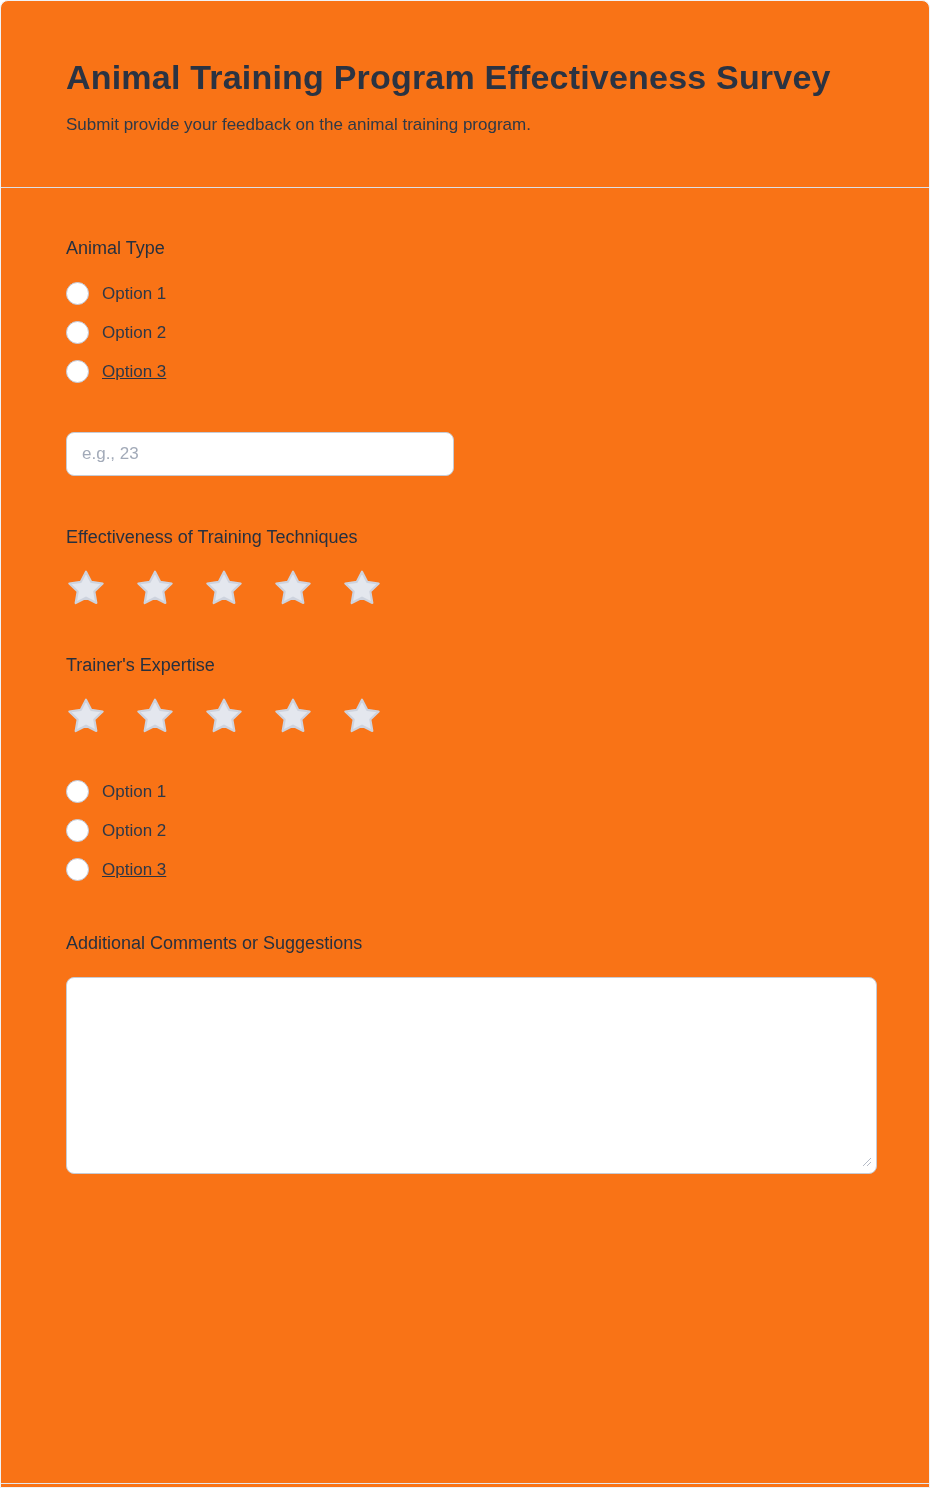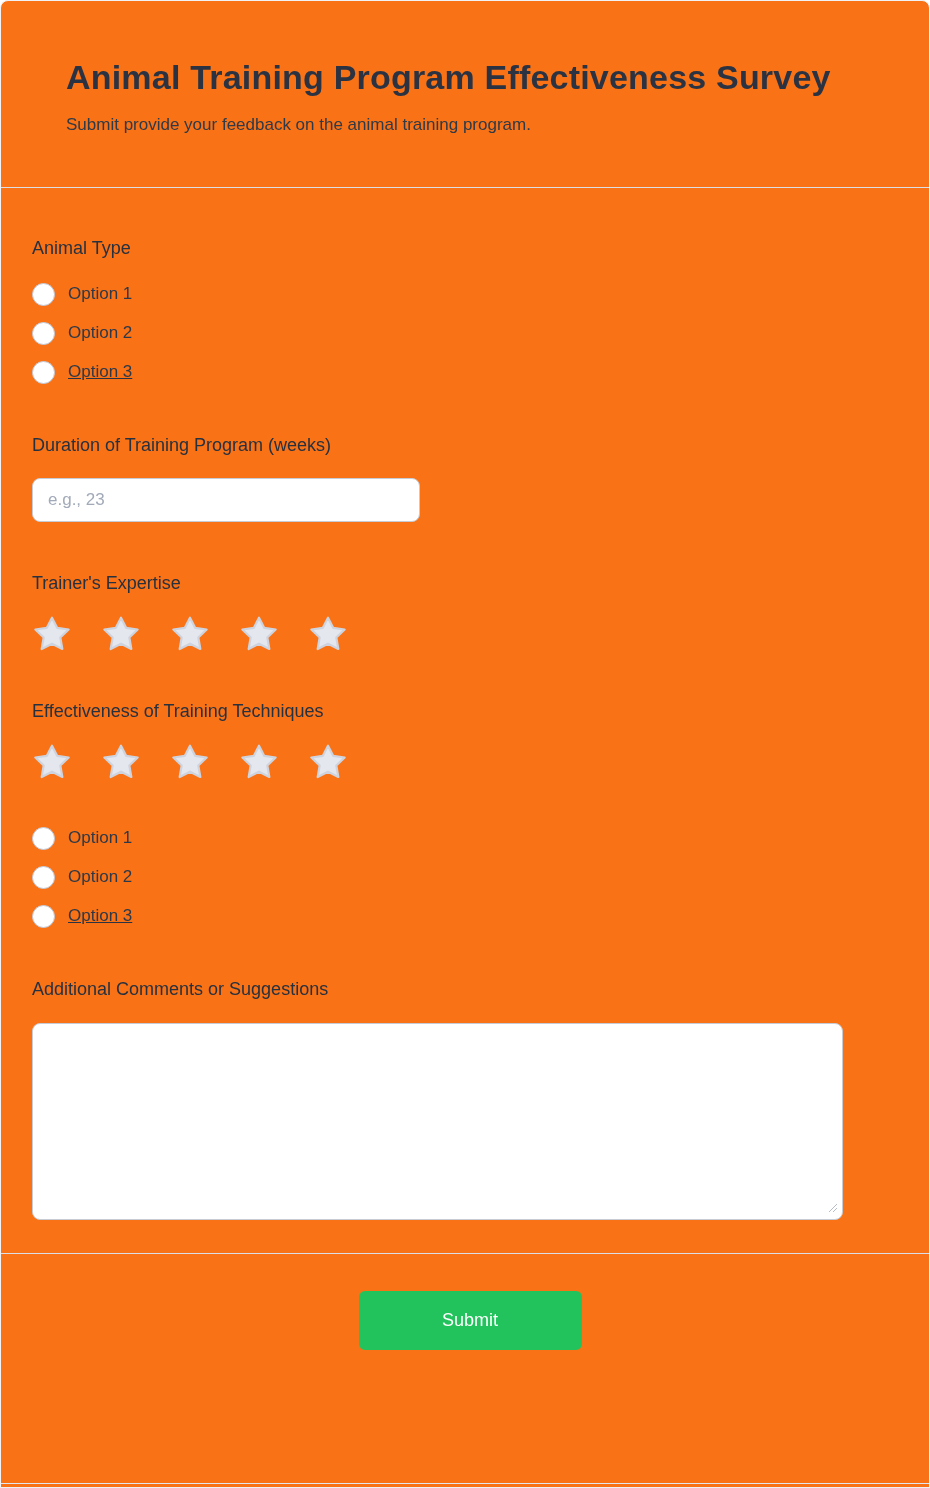--- a/index.html
+++ b/index.html
@@ -32,38 +32,38 @@
     color: #2b3342;
     letter-spacing: 0.2px;
   }
   .page-subtitle {
     margin: 6px 0 0 0;
     font-size: 17px;
     line-height: 26px;
     color: #2f3947;
   }
   
-  .main { padding: 47px 65px 33px 31px; }
+  .main { padding: 47px 65px 33px 65px; }
   .question { margin-bottom: 48px; }
   .question.rating-q { margin-bottom: 44px; }
   .question:last-child { margin-bottom: 0; }
   .q-label {
     font-size: 18px;
     font-weight: 500;
     line-height: 26px;
     color: #27303f;
     margin-bottom: 21px;
   }
   .q-label.input-label { margin-bottom: 20px; }
   .q-label.rating-label { margin-bottom: 18px; }
   .q-label.textarea-label { }
   
   .radio-row {
     display: flex;
-    align-items: center;
+    align-items: flex-start;
     margin-bottom: 15px;
     cursor: pointer;
     width: max-content;
   }
   .radio-row:last-child { margin-bottom: 0; text-decoration: underline; }
   .radio-circle {
     width: 23px;
     height: 23px;
     border-radius: 50%;
     border: 1.5px solid #c2c9d8;
@@ -164,47 +164,46 @@
         <span class="radio-circle"></span>
         <span class="radio-label">Option 2</span>
       </div>
       <div class="radio-row">
         <span class="radio-circle"></span>
         <span class="radio-label">Option 3</span>
       </div>
     </div>
 
     <div class="question">
-      <div class="q-label input-label">Duration of Training Program (weeks)</div>
       <input class="text-input" type="text" placeholder="e.g., 23" style="">
+    </div>
+
+    <div class="question rating-q">
+      <div class="q-label rating-label">Effectiveness of Training Techniques</div>
+      <div class="stars">
+        <span class="star"><svg width="40" height="40" viewBox="0 0 24 24">
+              <polygon points="12,2.2 15.1,8.3 22,9.3 17,14.1 18.2,21 12,17.8 5.8,21 7,14.1 2,9.3 8.9,8.3" fill="#e4e7ee" stroke="#ced3de" stroke-width="1.3" stroke-linejoin="round"></polygon>
+            </svg></span>
+        <span class="star"><svg width="40" height="40" viewBox="0 0 24 24">
+              <polygon points="12,2.2 15.1,8.3 22,9.3 17,14.1 18.2,21 12,17.8 5.8,21 7,14.1 2,9.3 8.9,8.3" fill="#e4e7ee" stroke="#ced3de" stroke-width="1.3" stroke-linejoin="round"></polygon>
+            </svg></span>
+        <span class="star"><svg width="40" height="40" viewBox="0 0 24 24">
+              <polygon points="12,2.2 15.1,8.3 22,9.3 17,14.1 18.2,21 12,17.8 5.8,21 7,14.1 2,9.3 8.9,8.3" fill="#e4e7ee" stroke="#ced3de" stroke-width="1.3" stroke-linejoin="round"></polygon>
+            </svg></span>
+        <span class="star"><svg width="40" height="40" viewBox="0 0 24 24">
+              <polygon points="12,2.2 15.1,8.3 22,9.3 17,14.1 18.2,21 12,17.8 5.8,21 7,14.1 2,9.3 8.9,8.3" fill="#e4e7ee" stroke="#ced3de" stroke-width="1.3" stroke-linejoin="round"></polygon>
+            </svg></span>
+        <span class="star"><svg width="40" height="40" viewBox="0 0 24 24">
+              <polygon points="12,2.2 15.1,8.3 22,9.3 17,14.1 18.2,21 12,17.8 5.8,21 7,14.1 2,9.3 8.9,8.3" fill="#e4e7ee" stroke="#ced3de" stroke-width="1.3" stroke-linejoin="round"></polygon>
+            </svg></span>
+      </div>
     </div>
 
     <div class="question rating-q">
       <div class="q-label rating-label">Trainer's Expertise</div>
-      <div class="stars">
-        <span class="star"><svg width="40" height="40" viewBox="0 0 24 24">
-              <polygon points="12,2.2 15.1,8.3 22,9.3 17,14.1 18.2,21 12,17.8 5.8,21 7,14.1 2,9.3 8.9,8.3" fill="#e4e7ee" stroke="#ced3de" stroke-width="1.3" stroke-linejoin="round"></polygon>
-            </svg></span>
-        <span class="star"><svg width="40" height="40" viewBox="0 0 24 24">
-              <polygon points="12,2.2 15.1,8.3 22,9.3 17,14.1 18.2,21 12,17.8 5.8,21 7,14.1 2,9.3 8.9,8.3" fill="#e4e7ee" stroke="#ced3de" stroke-width="1.3" stroke-linejoin="round"></polygon>
-            </svg></span>
-        <span class="star"><svg width="40" height="40" viewBox="0 0 24 24">
-              <polygon points="12,2.2 15.1,8.3 22,9.3 17,14.1 18.2,21 12,17.8 5.8,21 7,14.1 2,9.3 8.9,8.3" fill="#e4e7ee" stroke="#ced3de" stroke-width="1.3" stroke-linejoin="round"></polygon>
-            </svg></span>
-        <span class="star"><svg width="40" height="40" viewBox="0 0 24 24">
-              <polygon points="12,2.2 15.1,8.3 22,9.3 17,14.1 18.2,21 12,17.8 5.8,21 7,14.1 2,9.3 8.9,8.3" fill="#e4e7ee" stroke="#ced3de" stroke-width="1.3" stroke-linejoin="round"></polygon>
-            </svg></span>
-        <span class="star"><svg width="40" height="40" viewBox="0 0 24 24">
-              <polygon points="12,2.2 15.1,8.3 22,9.3 17,14.1 18.2,21 12,17.8 5.8,21 7,14.1 2,9.3 8.9,8.3" fill="#e4e7ee" stroke="#ced3de" stroke-width="1.3" stroke-linejoin="round"></polygon>
-            </svg></span>
-      </div>
-    </div>
-
-    <div class="question rating-q">
-      <div class="q-label rating-label">Effectiveness of Training Techniques</div>
       <div class="stars">
         <span class="star"><svg width="40" height="40" viewBox="0 0 24 24">
               <polygon points="12,2.2 15.1,8.3 22,9.3 17,14.1 18.2,21 12,17.8 5.8,21 7,14.1 2,9.3 8.9,8.3" fill="#e4e7ee" stroke="#ced3de" stroke-width="1.3" stroke-linejoin="round"></polygon>
             </svg></span>
         <span class="star"><svg width="40" height="40" viewBox="0 0 24 24">
               <polygon points="12,2.2 15.1,8.3 22,9.3 17,14.1 18.2,21 12,17.8 5.8,21 7,14.1 2,9.3 8.9,8.3" fill="#e4e7ee" stroke="#ced3de" stroke-width="1.3" stroke-linejoin="round"></polygon>
             </svg></span>
         <span class="star"><svg width="40" height="40" viewBox="0 0 24 24">
               <polygon points="12,2.2 15.1,8.3 22,9.3 17,14.1 18.2,21 12,17.8 5.8,21 7,14.1 2,9.3 8.9,8.3" fill="#e4e7ee" stroke="#ced3de" stroke-width="1.3" stroke-linejoin="round"></polygon>
             </svg></span>
@@ -238,18 +237,15 @@
         <textarea class="comments-textarea" style=""></textarea>
         <span class="resize-handle"><svg width="11" height="11" viewBox="0 0 11 11">
               <line x1="2" y1="10" x2="10" y2="2" stroke="#b6bcc8" stroke-width="1"></line>
               <line x1="6" y1="10" x2="10" y2="6" stroke="#b6bcc8" stroke-width="1"></line>
             </svg></span>
       </div>
     </div>
 
   </div>
 
-  <div class="footer">
-    <button class="submit-btn">Submit</button>
-  </div>
 
   <div class="bottom-line"></div>
 </div>
 
 </body></html>

